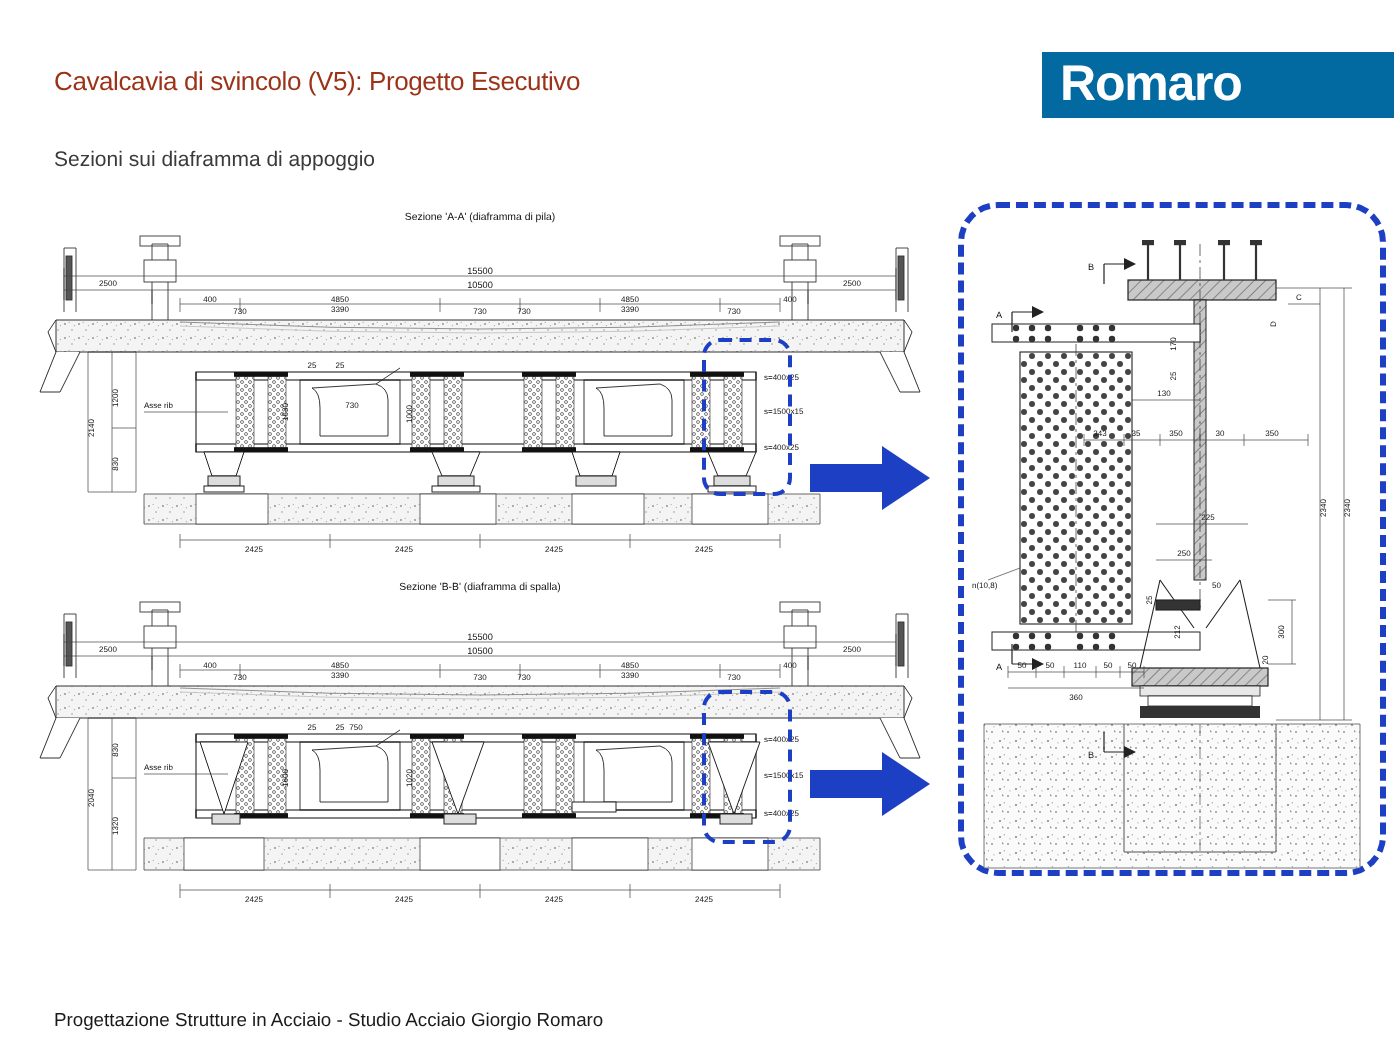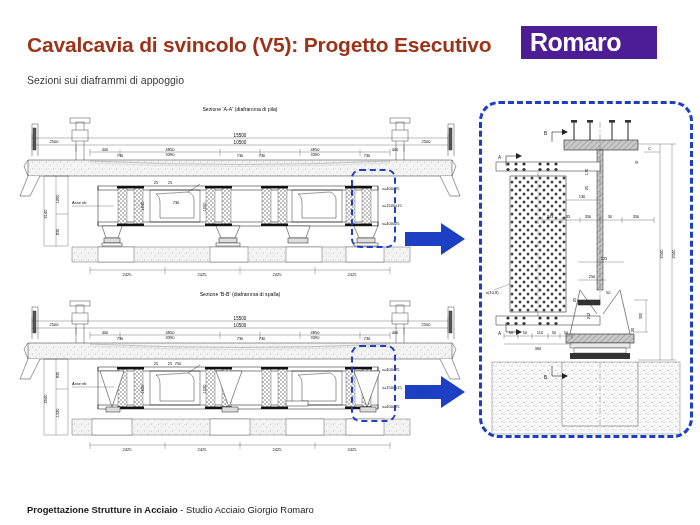--- a/index.html
+++ b/index.html
@@ -1,31 +1,31 @@
 <!DOCTYPE html>
 <html><head>
 <meta charset="utf-8">
 <style>
   html,body{margin:0;padding:0;background:#fff;}
   body{width:700px;height:525px;position:relative;overflow:hidden;
        font-family:"Liberation Sans",sans-serif;}
 
   
-  #title{position:absolute;left:27px;top:33px;font-size:21px;font-weight:bold;
+  #title{position:absolute;left:27px;top:33px;font-size:13px;font-weight:normal;
          color:#9c3318;letter-spacing:-.2px;white-space:nowrap;}
   #subtitle{position:absolute;left:27px;top:74px;font-size:10.5px;color:#3a3a3a;}
 
-  #logo{position:absolute;left:521px;top:26px;width:136px;height:33px;
-        background:#4c1d95;display:flex;align-items:center;}
+  #logo{position:absolute;left:521px;top:26px;width:176px;height:33px;
+        background:#0369a1;display:flex;align-items:center;}
   #logo-text{color:#fff;font-size:25px;font-weight:bold;letter-spacing:-.6px;
              margin-left:9px;line-height:1;}
 
   
   #footer{position:absolute;left:27px;top:504px;font-size:9.4px;color:#1a1a1a;}
-  #footer b{font-weight:bold;}
+  #footer b{font-weight:normal;}
 
   
   .dwg{position:absolute;background:#fff;}
   #dwg1{left:10px;top:104px;width:460px;height:180px;}
   #dwg2{left:10px;top:289px;width:460px;height:168px;}
   .dwg-title{position:absolute;width:100%;text-align:center;font-size:5.2px;
              color:#111;top:2px;}
   .dwg svg,.panel svg{display:block;}
 
   
@@ -45,21 +45,21 @@
   #hl2{left:351px;top:345px;width:45px;height:77px;}
 
   .cap{font-size:4.6px;fill:#111;font-family:"Liberation Sans",sans-serif;}
   .cap5{font-size:4px;fill:#111;font-family:"Liberation Sans",sans-serif;}
   .capv{font-size:4px;fill:#111;font-family:"Liberation Sans",sans-serif;}
 </style>
 </head>
 <body>
 
 <div id="title">Cavalcavia di svincolo (V5): Progetto Esecutivo</div>
-<div id="subtitle">Sezioni sui diaframmi di appoggio</div>
+<div id="subtitle">Sezioni sui diaframma di appoggio</div>
 
 <div id="logo">
   <span id="logo-text">Romaro</span>
 </div>
 
 <div class="dwg" id="dwg1">
   <div class="dwg-title">Sezione 'A-A' (diaframma di pila)</div>
   <svg width="460" height="180" viewBox="0 0 460 180">
     <defs>
       <pattern id="conc1" width="7" height="7" patternUnits="userSpaceOnUse">

